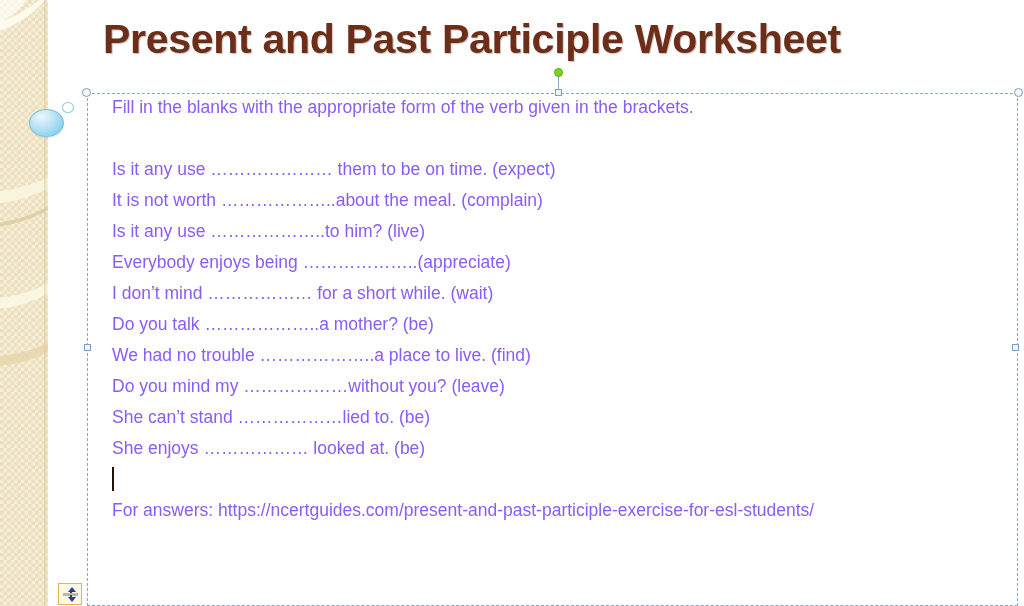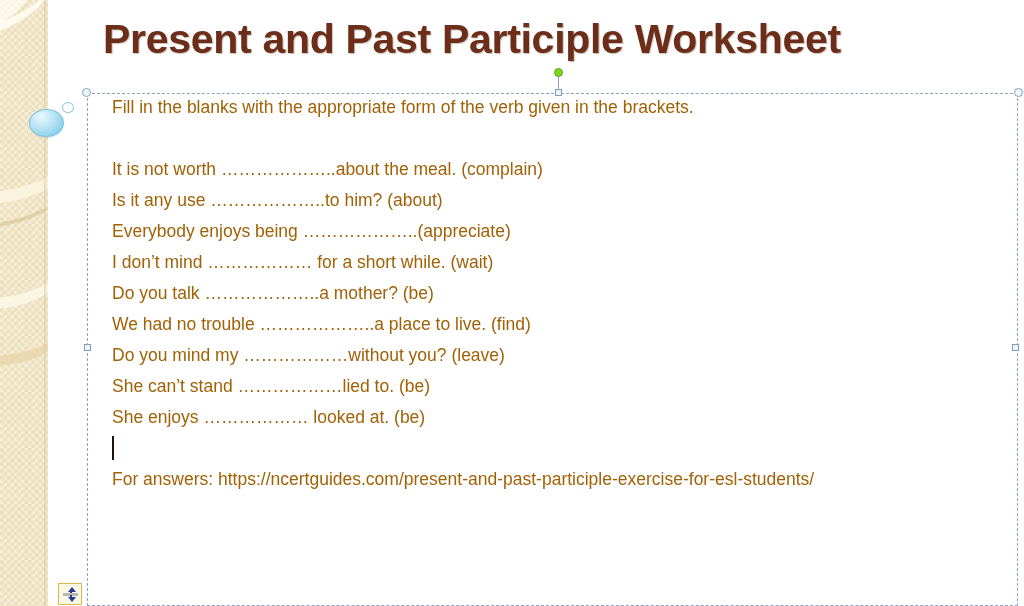--- a/index.html
+++ b/index.html
@@ -144,21 +144,21 @@
     border: 1px dashed #8ba5c4;
     box-sizing: border-box;
   }
   .body-text {
     position: absolute;
     left: 24px;
     top: -2px;
     width: 895px;
     font-family: "Liberation Sans", sans-serif;
     font-size: 17.5px;
-    color: #a16207;
+    color: #8b5cf6;
     line-height: 31px;
     white-space: nowrap;
   }
   .body-text .line { height: 31px; }
   .body-text .line.blank { height: 31px; }
   .body-text .line.caret {
     height: 31px;
     position: relative;
   }
   .caret-bar {
@@ -283,22 +283,23 @@
   </div>
   <div class="bubble-big"></div>
   <div class="bubble-small"></div>
 
   <div class="slide-title">Present and Past Participle Worksheet</div>
 
   <div class="body-placeholder">
     <div class="body-text">
       <div class="line">Fill in the blanks with the appropriate form of the verb given in the brackets.</div>
       <div class="line blank"></div>
+      <div class="line">Is it any use ………………… them to be on time. (expect)</div>
       <div class="line">It is not worth ………………..about the meal. (complain)</div>
-      <div class="line">Is it any use ………………..to him? (about)</div>
+      <div class="line">Is it any use ………………..to him? (live)</div>
       <div class="line">Everybody enjoys being ………………..(appreciate)</div>
       <div class="line">I don’t mind ……………… for a short while. (wait)</div>
       <div class="line">Do you talk ………………..a mother? (be)</div>
       <div class="line">We had no trouble ………………..a place to live. (find)</div>
       <div class="line">Do you mind my ………………without you? (leave)</div>
       <div class="line">She can’t stand ………………lied to. (be)</div>
       <div class="line">She enjoys ……………… looked at. (be)</div>
       <div class="line caret">
         <span class="caret-bar"></span>
       </div>

